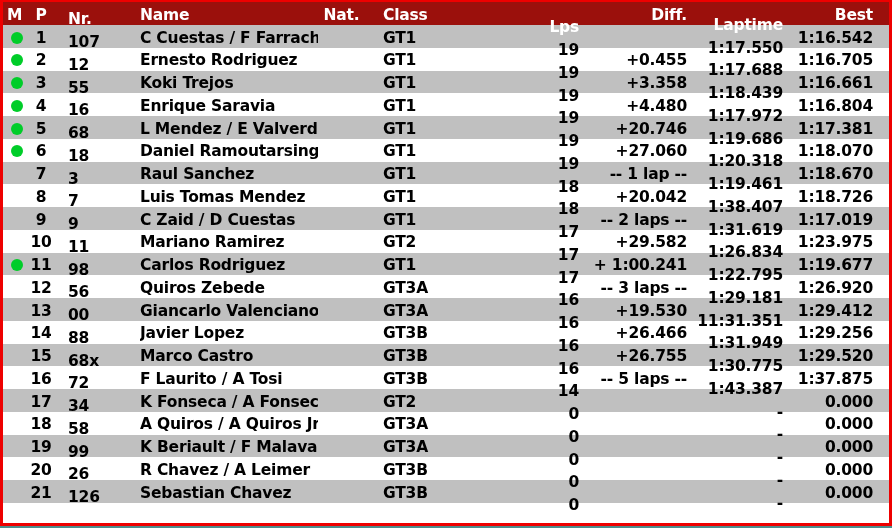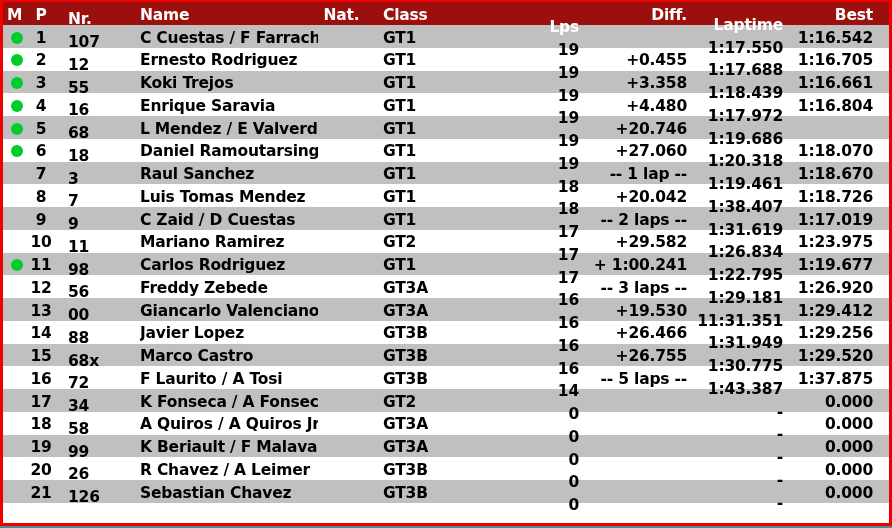--- a/index.html
+++ b/index.html
@@ -159,20 +159,21 @@
             <span class="dot"></span>
           </div>
           <div class="cell c-p">5</div>
           <div class="cell c-nr">68</div>
           <div class="cell c-name">L Mendez / E Valverde</div>
           <div class="cell c-nat"></div>
           <div class="cell c-class">GT1</div>
           <div class="cell c-lps">19</div>
           <div class="cell c-diff">+20.746</div>
           <div class="cell c-laptime">1:19.686</div>
+          <div class="cell c-best">1:17.381</div>
         </div>
         <div class="grid-row row even">
           <div class="cell c-m">
             <span class="dot"></span>
           </div>
           <div class="cell c-p">6</div>
           <div class="cell c-nr">18</div>
           <div class="cell c-name">Daniel Ramoutarsing</div>
           <div class="cell c-nat"></div>
           <div class="cell c-class">GT1</div>
@@ -240,21 +241,21 @@
           <div class="cell c-class">GT1</div>
           <div class="cell c-lps">17</div>
           <div class="cell c-diff">+ 1:00.241</div>
           <div class="cell c-laptime">1:22.795</div>
           <div class="cell c-best">1:19.677</div>
         </div>
         <div class="grid-row row even">
           <div class="cell c-m"></div>
           <div class="cell c-p">12</div>
           <div class="cell c-nr">56</div>
-          <div class="cell c-name">Freddy Zebede</div>
+          <div class="cell c-name">Quiros Zebede</div>
           <div class="cell c-nat"></div>
           <div class="cell c-class">GT3A</div>
           <div class="cell c-lps">16</div>
           <div class="cell c-diff">-- 3 laps --</div>
           <div class="cell c-laptime">1:29.181</div>
           <div class="cell c-best">1:26.920</div>
         </div>
         <div class="grid-row row odd">
           <div class="cell c-m"></div>
           <div class="cell c-p">13</div>

